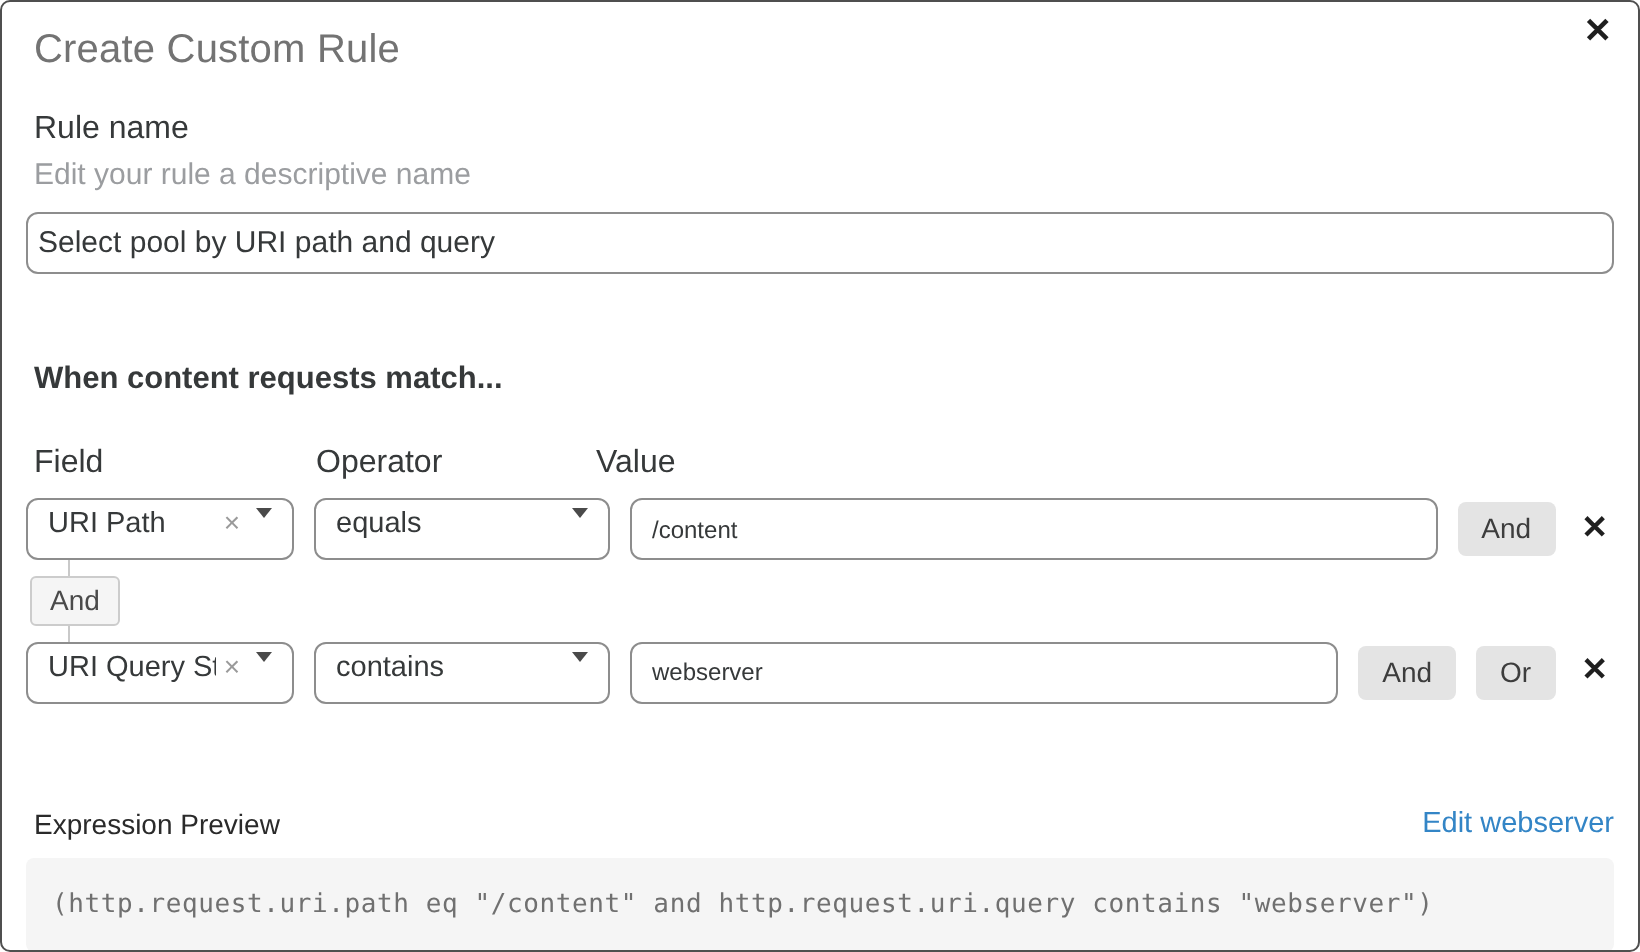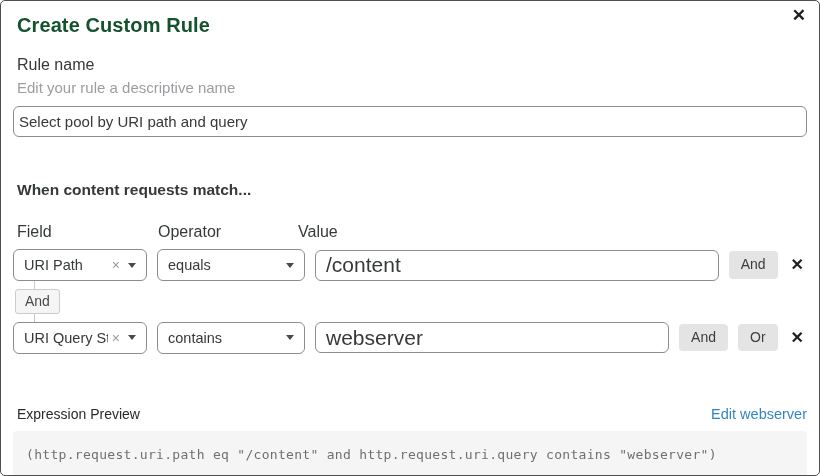--- a/index.html
+++ b/index.html
@@ -12,21 +12,21 @@
     background: #fff; padding: 10px 12px; position: relative;
     overflow: hidden;
   }
 
   .close-x {
     position: absolute; top: 6px; right: 13px;
     font-size: 17px; font-weight: 700; color: #1f1f1f; cursor: pointer;
     line-height: 1;
   }
 
-  .title { font-size: 20px; font-weight: 700; color: #14532d; margin: 3px 0 0 4px; letter-spacing: 0.1px; }
+  .title { font-size: 20px; font-weight: 400; color: #737373; margin: 3px 0 0 4px; letter-spacing: 0.1px; }
 
   .field-label { font-size: 16px; color: #36393a; margin: 19px 0 0 4px; }
   .helper-text { font-size: 15px; color: #9b9da0; margin: 5px 0 0 4px; }
 
   .text-input {
     width: 100%; height: 31px; margin-top: 10px;
     border: 1px solid #8d8d8d; border-radius: 6px;
     padding: 0 5px; font-size: 15px; color: #36393a;
     font-family: inherit; outline: none; background: #fff;
   }
@@ -34,38 +34,38 @@
   .section-heading { font-size: 15.5px; font-weight: 700; color: #36393a; margin: 44px 0 0 4px; }
 
   .col-labels { display: flex; margin: 24px 0 8px 4px; font-size: 16px; color: #36393a; }
   .col-field { width: 141px; }
   .col-operator { width: 140px; }
 
   .rule-row { display: flex; align-items: center; gap: 10px; margin: 0; }
 
   .select {
     height: 31px; border: 1px solid #8d8d8d; border-radius: 6px;
-    display: flex; align-items: center; padding: 15px 10px;
+    display: flex; align-items: flex-start; padding: 4px 10px;
     font-size: 14.5px; color: #36393a; background: #fff; cursor: pointer;
     flex: none;
   }
   .select-field { width: 134px; }
   .select-operator { width: 148px; }
   .select-text { flex: 1; white-space: nowrap; overflow: hidden; }
   .remove-x { color: #9a9a9a; font-size: 14px; margin: 0 8px 0 4px; line-height: 1; }
   .caret {
     width: 0; height: 0; flex: none;
     border-left: 4.5px solid transparent; border-right: 4.5px solid transparent;
     border-top: 5.5px solid #4a4a4a;
   }
 
   .value-input {
     flex: 1 1 auto; min-width: 0; height: 31px;
     border: 1px solid #8d8d8d; border-radius: 6px;
-    padding: 0 10px; font-size: 21px; color: #36393a;
+    padding: 0 10px; font-size: 12px; color: #36393a;
     font-family: inherit; outline: none; background: #fff;
   }
 
   .conn-btn {
     background: #e4e4e4; border: none; border-radius: 4px;
     padding: 6px 12px; font-size: 14px; color: #3d3d3d;
     font-family: inherit; cursor: pointer; flex: none; line-height: 1.1;
   }
   .delete-x {
     font-size: 16px; font-weight: 700; color: #1f1f1f;

